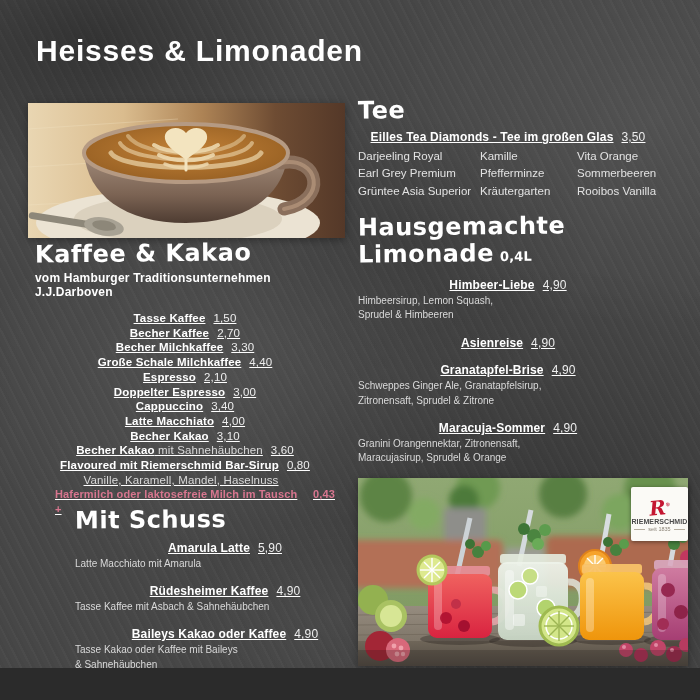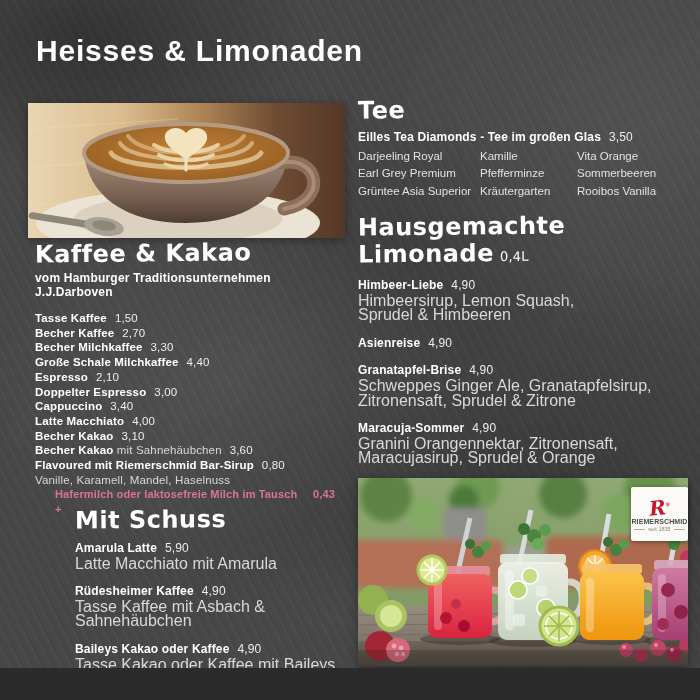--- a/index.html
+++ b/index.html
@@ -16,35 +16,35 @@
       radial-gradient(ellipse 200px 140px at 45% 92%, rgba(255,255,255,0.04), transparent 70%),
       repeating-linear-gradient(63deg, rgba(255,255,255,0.022) 0 2px, rgba(0,0,0,0.025) 2px 5px, transparent 5px 9px);
     padding-left: 44px;
   }
   .abs{position:absolute;}
   .title{left:36px;top:34px;font-size:30px;font-weight:bold;letter-spacing:0.8px;margin:0;}
   .script-heading{
     font-family:"DejaVu Sans",sans-serif;font-weight:800;font-size:24px;
     letter-spacing:0.5px;transform:rotate(-0.6deg);margin:0;line-height:27px;
   }
-  .heading-suffix{font-size:13px;font-weight:400;margin-left:6px;letter-spacing:0.2px;}
+  .heading-suffix{font-size:13px;font-weight:700;margin-left:6px;letter-spacing:0.2px;}
   .subheading{font-size:12px;font-weight:bold;margin-top:4px;letter-spacing:0.2px;}
   
   .rows{margin-top:12px;}
-  .menu-row{display:flex;justify-content:flex-start;align-items:baseline;
-    font-size:11.5px;line-height:14.7px;font-weight:bold;letter-spacing:0.15px;}
+  .menu-row{display:flex;justify-content:center;align-items:baseline;
+    font-size:11.5px;line-height:14.7px;font-weight:bold;letter-spacing:0.15px;text-decoration:underline;}
   .menu-row .price{font-weight:normal;color:#ededed;flex:0 0 auto;padding-left:8px;}
   .menu-row .sfx{font-weight:normal;color:#d9d9d9;}
   .menu-row.regular .nm{font-weight:normal;color:#d9d9d9;}
   .menu-row.highlight{font-size:11px;margin-left:20px;}
   .menu-row.highlight .nm,.menu-row.highlight .price{color:#d8768f;font-weight:bold;}
   
   .block{margin-bottom:13px;}
   .block .menu-row{font-size:12px;}
-  .desc{font-size:16px;font-weight:normal;color:#d9d9d9;line-height:14.5px;white-space:pre-line;margin-top:1px;}
+  .desc{font-size:10px;font-weight:normal;color:#d9d9d9;line-height:14.5px;white-space:pre-line;margin-top:1px;}
   
   .kaffee{left:35px;top:240px;width:300px;}
   .mit-schuss{left:35px;top:506px;width:300px;margin-left:40px;}
   .mit-schuss .blocks{margin-top:8px;}
   .tee{left:358px;top:96px;width:300px;}
   .tee .featured{margin-top:7px;font-size:12px;}
   .tea-grid{margin-top:3px;display:grid;grid-template-columns:122px 97px 1fr;}
   .tea-col{font-size:11.5px;color:#e2e2e2;line-height:17.4px;font-weight:normal;}
   .limonade{left:358px;top:213px;width:300px;}
   .limonade .blocks{margin-top:8px;}

